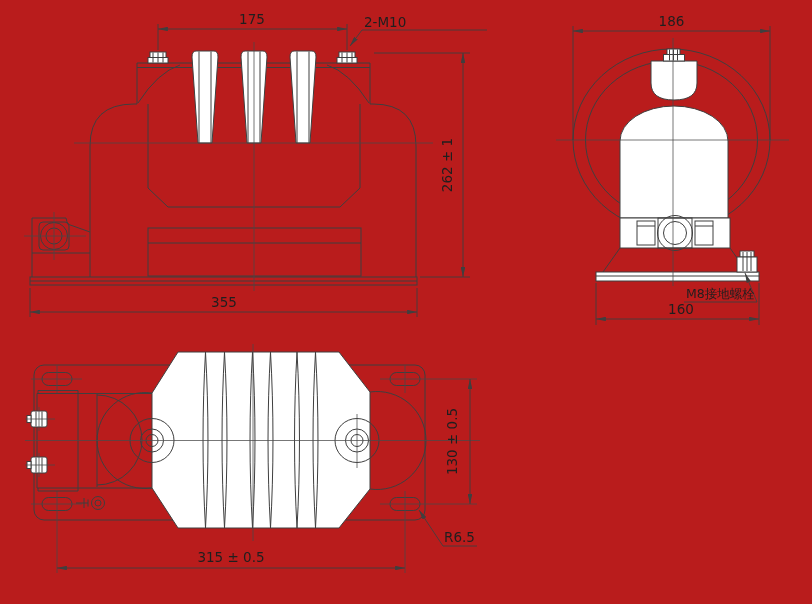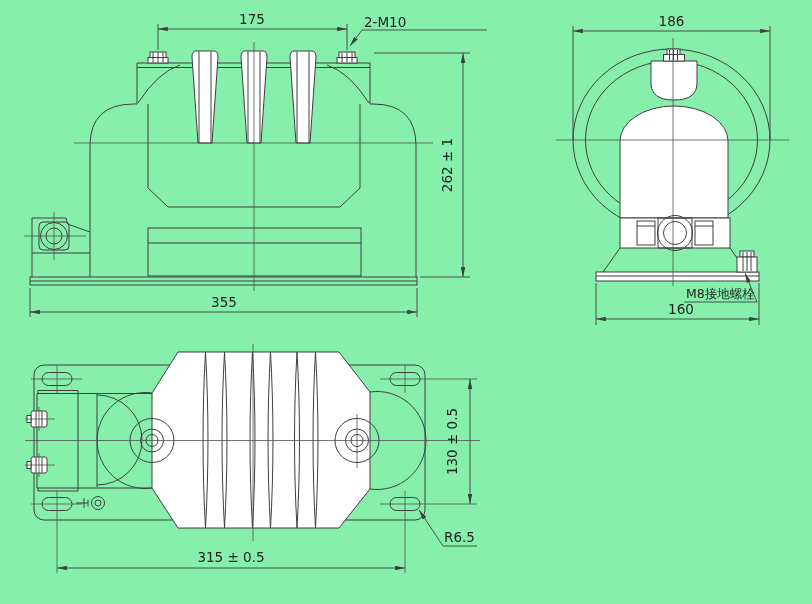--- a/index.html
+++ b/index.html
@@ -1,16 +1,16 @@
 <!DOCTYPE html>
 <html><head>
 <meta charset="utf-8">
 <style>
   html,body{margin:0;padding:0;background:#ffffff;}
-  .page{position:relative;width:812px;height:604px;background:#86efac;overflow:hidden;}
+  .page{position:relative;width:812px;height:604px;background:#b91c1c;overflow:hidden;}
   svg{display:block;}
   .ln{stroke:#3f3f3f;stroke-width:1;fill:none;}
   .lnw{stroke:#3f3f3f;stroke-width:1;fill:#ffffff;}
   .cl{stroke:#4a4a4a;stroke-width:0.75;fill:none;}
   .dim{stroke:#3f3f3f;stroke-width:0.9;fill:none;}
   .dtx{font-family:"DejaVu Sans", sans-serif;font-size:13.5px;fill:#1f1f1f;}
   .dtxs{font-family:"DejaVu Sans", sans-serif;font-size:12.5px;fill:#1f1f1f;}
 </style>
 </head>
 <body>

